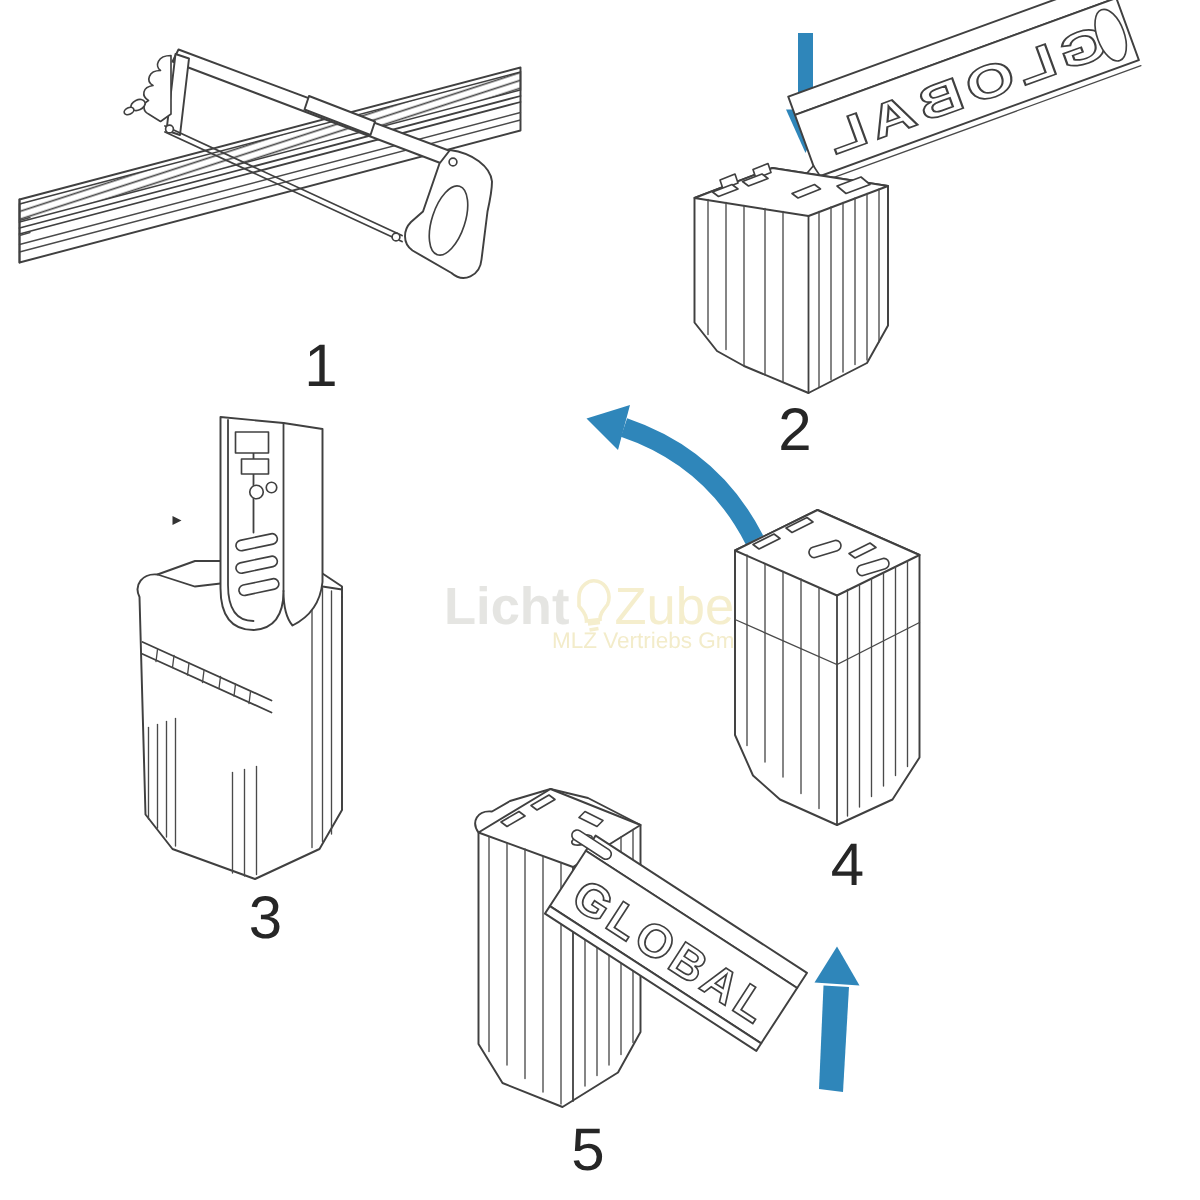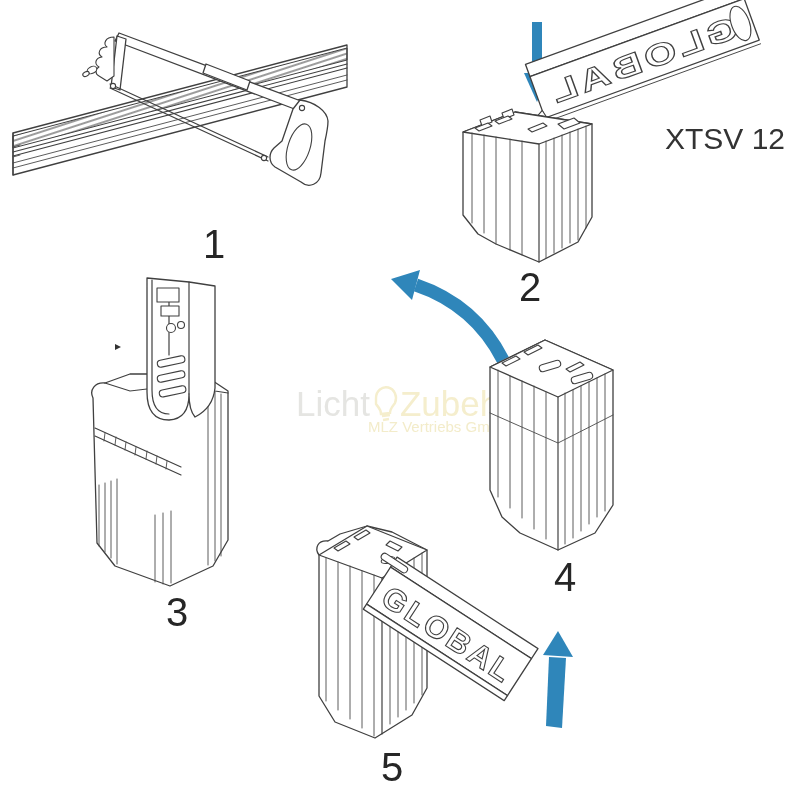--- a/index.html
+++ b/index.html
@@ -11,21 +11,21 @@
   .fw2{fill:#ffffff;stroke:#404040;stroke-width:1.1;stroke-linejoin:round;}
   .ln{fill:none;stroke:#404040;stroke-width:1.2;stroke-linecap:round;}
   .lnt{fill:none;stroke:#4a4a4a;stroke-width:0.9;stroke-linecap:round;}
   .blue{fill:#2F86BA;stroke:none;}
   .bluecurve{fill:none;stroke:#2F86BA;stroke-width:13;stroke-linecap:butt;}
   .step-num{position:absolute;width:44px;text-align:center;font-size:40px;color:#262626;line-height:44px;}
   .product-label{position:absolute;left:655px;top:122px;width:140px;text-align:center;
                  font-size:30px;color:#333333;line-height:34px;white-space:nowrap;}
   .watermark{position:absolute;left:296px;top:384px;width:260px;pointer-events:none;}
   .wm-row{font-size:35px;line-height:40px;white-space:nowrap;}
-  .wm-gray{color:#e5e5e2;}
+  .wm-gray{color:#e5e5e2;font-weight:bold;}
   .wm-yellow{color:#f5eecd;}
   .wm-sub{font-size:15px;color:#f3ecca;margin-left:72px;margin-top:-6px;white-space:nowrap;}
   .wm-bulb{display:inline-block;width:30px;height:40px;vertical-align:-8px;}
   text.brand{font-family:"Liberation Sans", sans-serif;font-weight:bold;
              fill:#ffffff;stroke:#404040;stroke-width:1.1;}
 </style>
 </head>
 <body>
 
 <div class="canvas">
@@ -103,21 +103,20 @@
       <line class="lnt" x1="130" y1="120" x2="130" y2="231"></line>
       <line class="lnt" x1="138" y1="117" x2="138" y2="228"></line>
       <line class="lnt" x1="146" y1="114" x2="146" y2="216"></line>
       <line class="lnt" x1="32" y1="121" x2="32" y2="211"></line>
       <line class="lnt" x1="44" y1="123" x2="44" y2="221"></line>
       <line class="lnt" x1="56" y1="125" x2="56" y2="232"></line>
       <line class="lnt" x1="70" y1="127" x2="70" y2="238"></line>
       <line class="lnt" x1="82" y1="129" x2="82" y2="243"></line>
     </g>
   </svg>
-  <div class="product-label">XTSV 12</div>
   <div class="step-num" style="left:508px;top:265px;">2</div>
 
   <svg class="abs" style="left:85px;top:270px;" width="160" height="335" viewBox="0 0 160 335">
     <g>
       <path class="fw" d="M8,128 C4,120 10,112 20,113 L45,104 L100,104 L128,111 L143,121 L143,270 L128,296 L85,316 L30,296 L12,273 Z"></path>
       <path class="ln" d="M20,113 L45,121 L62,119"></path>
       <path class="ln" d="M100,113 L130,121 L143,123"></path>
       <line class="ln" x1="10" y1="158" x2="96" y2="197"></line>
       <line class="ln" x1="10" y1="166" x2="96" y2="205"></line>
       <line class="lnt" x1="20" y1="163" x2="19" y2="171"></line>

